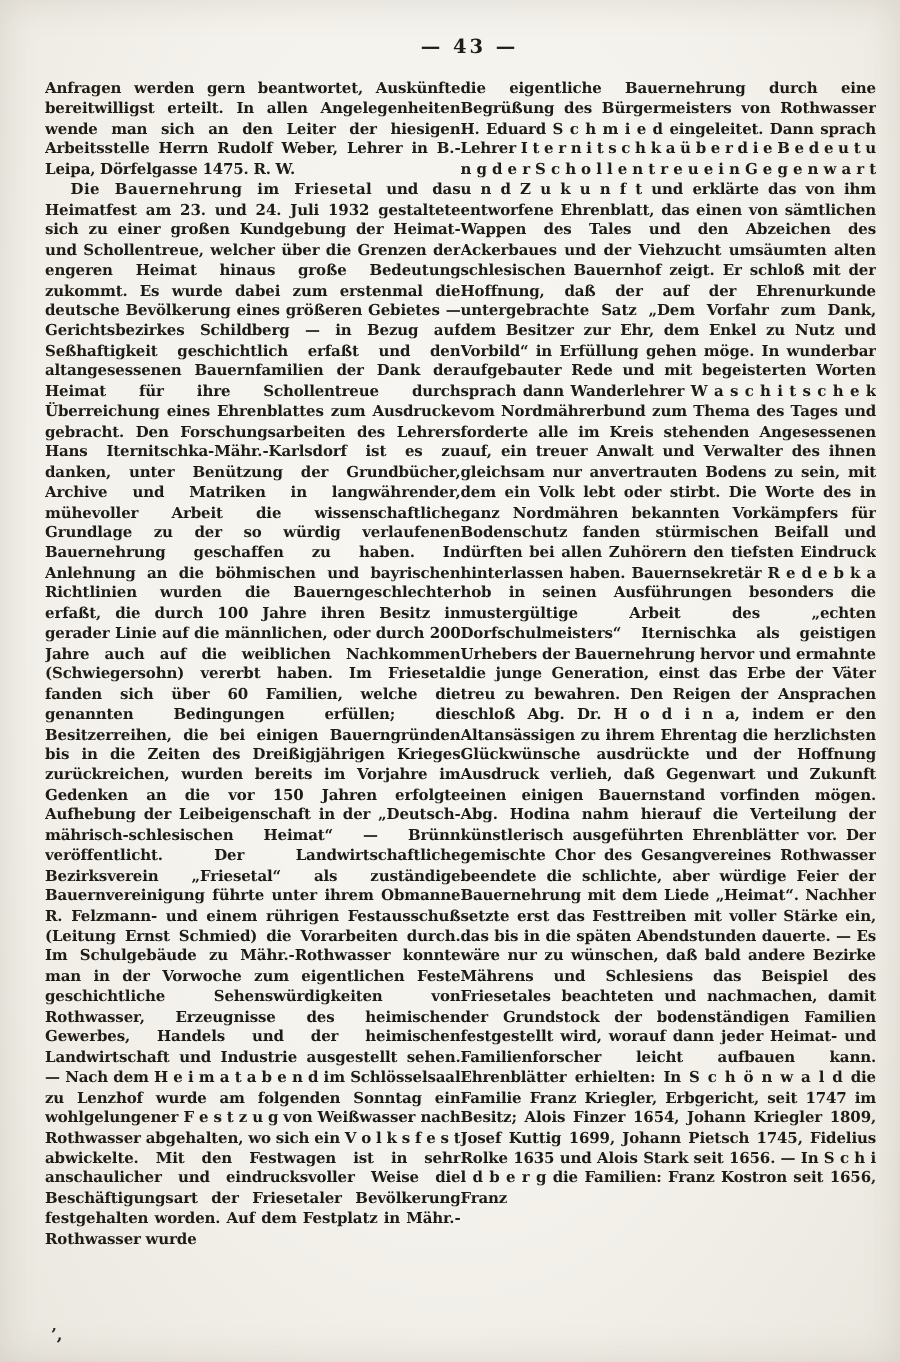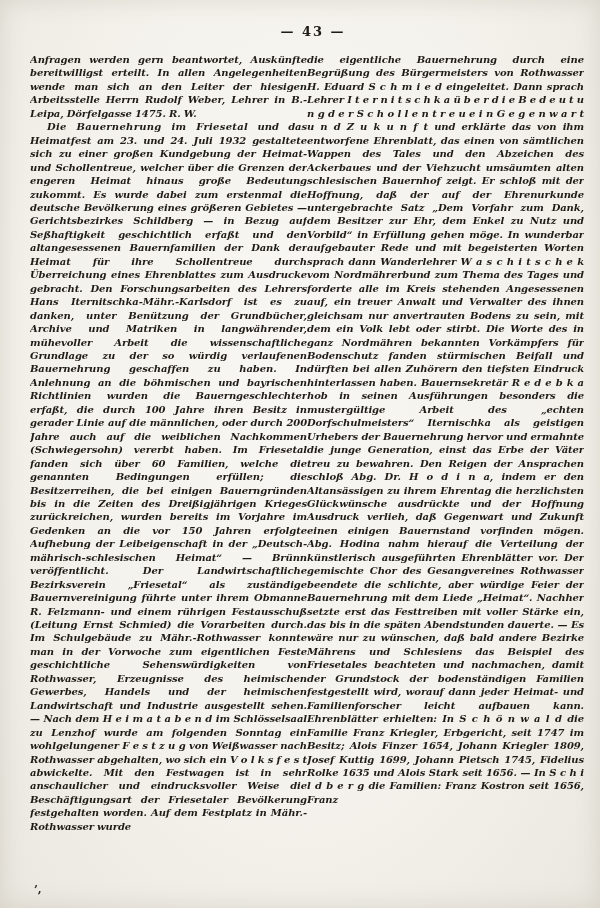--- a/index.html
+++ b/index.html
@@ -26,21 +26,20 @@
     font-weight: bold;
     letter-spacing: 2px;
     margin-left: 26px;
   }
   .columns {
     display: flex;
     gap: 0;
     padding: 14px 16px 0 30px;
     height: 830px;
     box-sizing: border-box;
-    font-style: italic;
   }
   .column {
     flex: 1 1 0;
     overflow: hidden;
     height: 100%;
   }
   .para {
     margin: 0;
     font-size: 10px;
     font-weight: bold;

